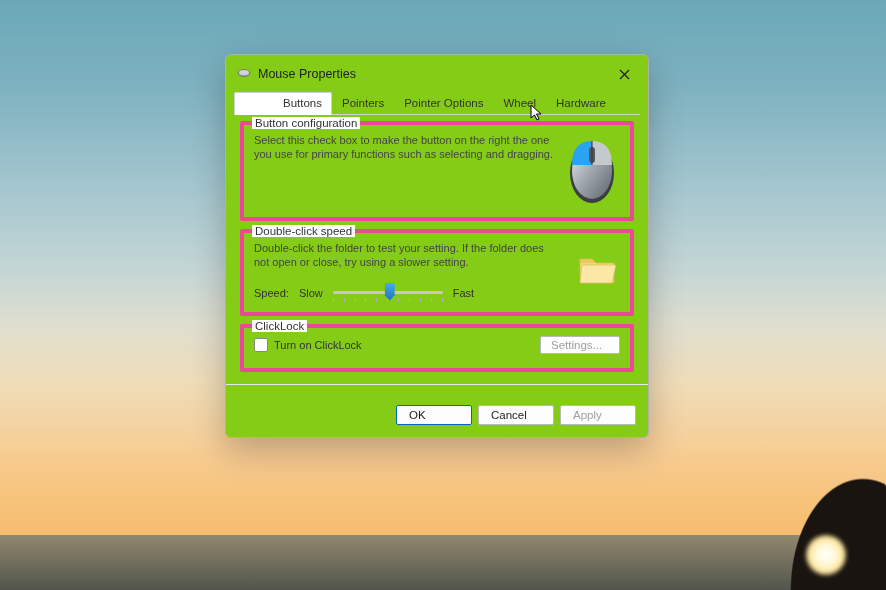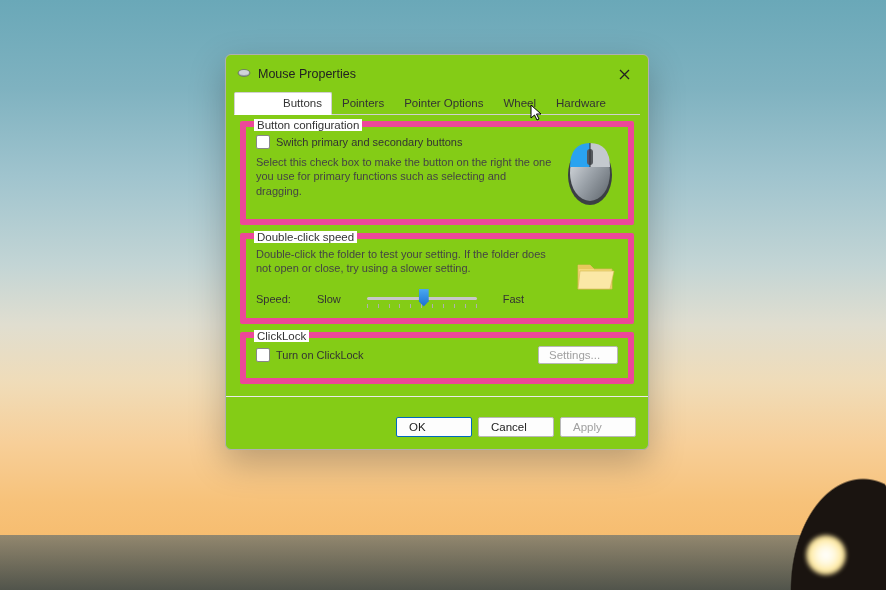--- a/index.html
+++ b/index.html
@@ -89,21 +89,21 @@
     }
     .cursor-pointer {
       position: absolute;
       left: 530px;
       top: 104px;
       pointer-events: none;
       z-index: 5;
     }
     .content { padding: 6px 14px 4px 14px; }
     .group {
-      border: 6px solid #ec4899;
+      border: 4px solid #ec4899;
       border-radius: 2px;
       margin-bottom: 8px;
       padding: 8px 10px 10px 10px;
       position: relative;
     }
     .group-title {
       position: absolute;
       top: -8px;
       left: 8px;
       background: #ffffff;
@@ -123,21 +123,21 @@
       background: #fff;
       cursor: pointer;
     }
     .desc { line-height: 1.3; color: #444; }
 
     .mouse-img { width: 56px; height: 72px; }
 
     .dblclick-body { display: flex; gap: 14px; }
     .dblclick-left { flex: 1; }
     .speed-row {
-      display: flex; align-items: center; gap: 26px;
+      display: flex; align-items: center; gap: 10px;
       margin-top: 14px;
     }
     .slider-track {
       position: relative;
       width: 110px; height: 18px;
     }
     .slider-rail {
       position: absolute;
       left: 0; right: 0; top: 7px;
       height: 3px;
@@ -219,24 +219,20 @@
     <div class="tab">Wheel</div>
     <div class="tab">Hardware</div>
   </div>
 
   <div class="content">
 
     <div class="group">
       <div class="group-title">Button configuration</div>
       <div class="group-body buttoncfg">
         <div class="buttoncfg-left">
-          <div class="checkbox-row">
-            <div class="checkbox"></div>
-            <span>Switch primary and secondary buttons</span>
-          </div>
           <div class="desc">Select this check box to make the button on the right the one you use for primary functions such as selecting and dragging.</div>
         </div>
         <div>
           <svg class="mouse-img" viewBox="0 0 56 72">
             <ellipse cx="28" cy="40" rx="22" ry="30" fill="#3b3f44"></ellipse>
             <ellipse cx="28" cy="38" rx="20" ry="28" fill="url(#mg)"></ellipse>
             <defs>
               <linearGradient id="mg" x1="0" y1="0" x2="1" y2="1">
                 <stop offset="0" stop-color="#e8ebee"></stop>
                 <stop offset="0.5" stop-color="#9ea5ac"></stop>

